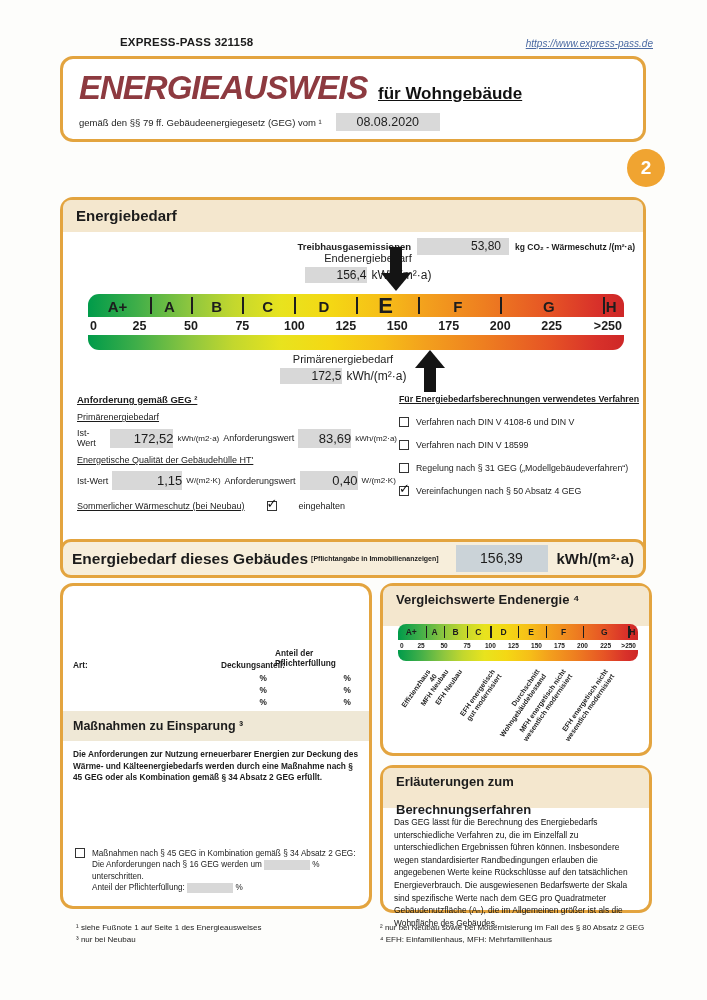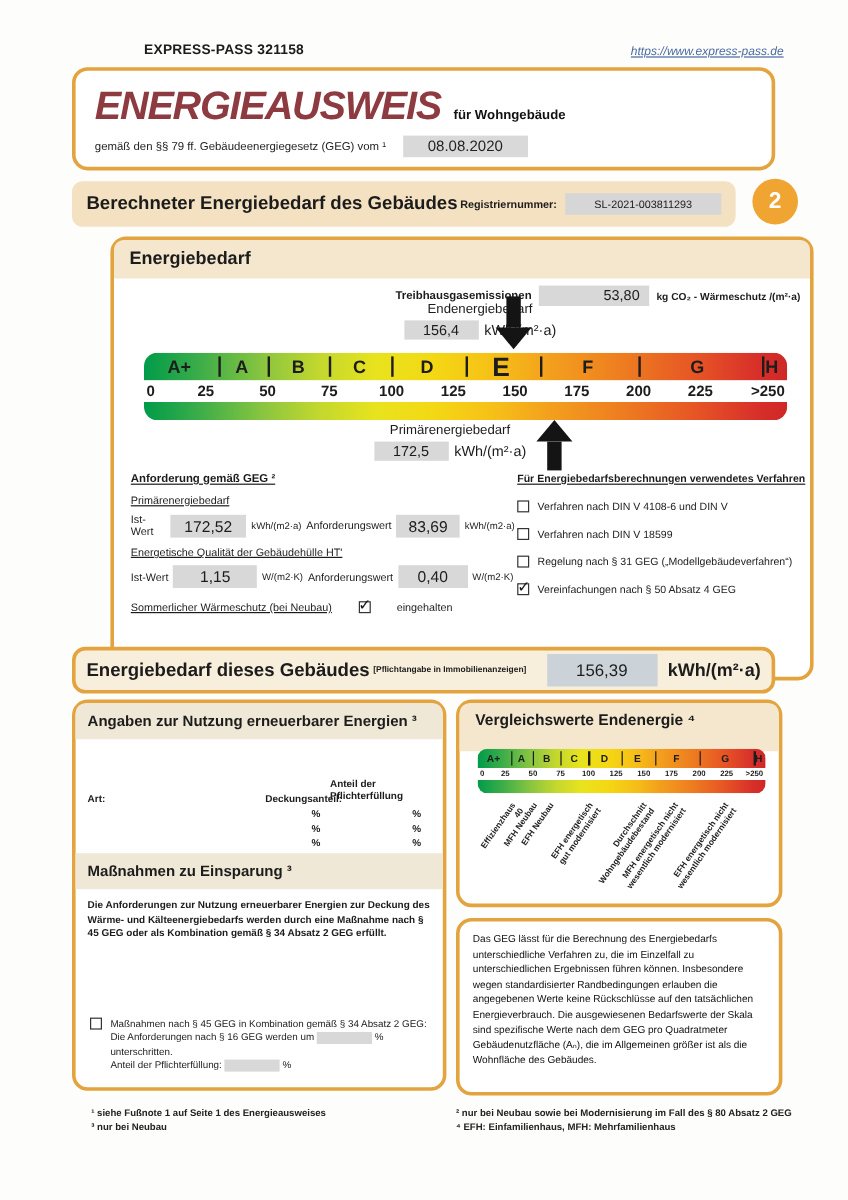--- a/index.html
+++ b/index.html
@@ -9,37 +9,37 @@
   
   .doc-ref { position:absolute; left:76px; top:36px; font-size:11.5px; font-weight:bold; letter-spacing:.2px;padding-left:44px; }
   .site-link { position:absolute; right:54px; top:38px; font-size:10px; font-style:italic; color:#4a69a2; text-decoration:underline; }
 
   
   .obox { position:absolute; border:3.5px solid #E3A43F; border-radius:13px; background:#fff; }
 
   
   .title-box { left:60px; top:56px; width:586px; height:86px; padding:10px 16px 0 16px; }
   .brand { font-size:33px; font-style:italic; font-weight:800; color:#8D3A40; letter-spacing:-1px; }
-  .brand-sub { font-size:11px; font-weight:bold; color:#111; margin-left:6px; }
+  .brand-sub { font-size:17px; font-weight:bold; color:#111; margin-left:6px;text-decoration:underline; }
   .law-line { margin-top:6px; font-size:9.5px; color:#222; display:flex; align-items:center; }
   .date-box { display:inline-block; width:104px; height:18px; background:#D9D9D9; font-size:12.5px; text-align:center; line-height:18px; margin-left:14px; font-style:normal; }
 
   
   .section-bar { position:absolute; left:60px; top:151px; width:553px; height:38px; background:#F3E1C2; border-radius:9px; display:flex; align-items:center; padding:0 12px; }
   .section-bar .t { font-size:15.5px; font-weight:bold; flex:1; }
   .reg-label { font-size:9px; font-weight:bold; margin-right:7px; }
   .reg-box { width:130px; height:18px; background:#D6D6D6; font-size:9px; text-align:center; line-height:18px; }
   .page-circle { position:absolute; left:627px; top:149px; width:38px; height:38px; border-radius:50%; background:#F0A431; color:#fff; font-size:19px; font-weight:bold; text-align:center; line-height:38px; }
 
   
-  .energie-box { left:60px; top:197px; width:586px; height:370px;margin-left:32px; }
+  .energie-box { left:60px; top:197px; width:586px; height:370px; }
   .box-head { height:32px; background:#F4E7CE; border-radius:8px 8px 0 0; font-weight:bold; font-size:15px; line-height:32px; padding-left:13px; }
   .ghg-row { position:absolute; top:38px; right:8px; display:flex; align-items:center; gap:6px; }
   .ghg-row .lbl { font-size:9.5px; font-weight:bold; }
-  .gbox { background:#D8D8D8; text-align:center; }
+  .gbox { background:#D8D8D8; text-align:right; }
   .ghg-val { width:92px; height:17px; font-size:12px; line-height:17px; text-align:right; padding-right:8px; }
   .unit-sm { font-size:8.5px; font-weight:bold; }
 
   .ende-group { position:absolute; left:185px; top:52px; width:240px; text-align:center; }
   .ende-group .lbl { font-size:11px; }
   .val-row { margin-top:3px; display:flex; justify-content:center; align-items:center; gap:5px; }
   .val-box { width:62px; height:16px; font-size:12px; line-height:16px; }
   .val-unit { font-size:12px; }
 
   .arrow-down { position:absolute; left:318px; top:47px; width:30px; height:45px; }
@@ -111,21 +111,21 @@
   .scale-sm .tick-strip { height:10px; }
   .scale-sm .tick-strip .tk { font-size:6.5px; }
   .scale-sm .band-plain { height:11px; }
   .cmp-labels { position:absolute; left:15px; top:80px; width:240px; height:90px; }
   .cmp-labels .rl { position:absolute; top:2px; transform:rotate(-55deg); transform-origin:100% 0; font-size:7px; font-weight:bold; white-space:pre-line; text-align:right; line-height:1.2; color:#222; }
 
   .expl-box { left:380px; top:765px; width:272px; height:148px; }
   .expl-body { padding:8px 11px; font-size:8.4px; line-height:1.5; color:#111; }
 
   
-  .fn { position:absolute; top:922px; font-size:8px; line-height:1.55; color:#222;font-weight:bold; }
+  .fn { position:absolute; top:922px; font-size:8px; line-height:1.55; color:#222; }
   .fn-left { left:76px; } .fn-right { left:380px; }
 </style>
 </head>
 <body>
 
 <div class="page">
 
   <div class="doc-ref">EXPRESS-PASS 321158</div>
   <a class="site-link" href="#">https://www.express-pass.de</a>
 
@@ -133,25 +133,20 @@
     <div>
       <span class="brand">ENERGIEAUSWEIS</span>
       <span class="brand-sub">für Wohngebäude</span>
     </div>
     <div class="law-line">
       <span>gemäß den §§ 79 ff. Gebäudeenergiegesetz (GEG) vom ¹</span>
       <span class="date-box">08.08.2020</span>
     </div>
   </div>
 
-  <div class="section-bar">
-    <span class="t">Berechneter Energiebedarf des Gebäudes</span>
-    <span class="reg-label">Registriernummer:</span>
-    <span class="reg-box">SL-2021-003811293</span>
-  </div>
   <div class="page-circle">2</div>
 
   <div class="obox energie-box">
     <div class="box-head">Energiebedarf</div>
 
     <div class="ghg-row">
       <span class="lbl">Treibhausgasemissionen</span>
       <span class="gbox ghg-val">53,80</span>
       <span class="unit-sm">kg CO₂ - Wärmeschutz /(m²·a)</span>
     </div>
@@ -265,21 +260,20 @@
   </div>
 
   <div class="obox demand-bar">
     <span class="t">Energiebedarf dieses Gebäudes</span>
     <span class="note">[Pflichtangabe in Immobilienanzeigen]</span>
     <span class="demand-val">156,39</span>
     <span class="demand-unit">kWh/(m²·a)</span>
   </div>
 
   <div class="obox left-box">
-    <div class="inner-bar ib1">Angaben zur Nutzung erneuerbarer Energien ³</div>
     <span class="renew-lbl" style="left:10px; top:74px;">Art:</span>
     <span class="renew-lbl" style="left:138px; top:74px;padding-left:20px;">Deckungsanteil:</span>
     <span class="renew-lbl" style="left:212px; top:62px; width:86px;">Anteil der Pflichterfüllung</span>
     <span class="pct" style="left:188px; top:87px;">%</span>
     <span class="pct" style="left:272px; top:87px;">%</span>
     <span class="pct" style="left:188px; top:99px;">%</span>
     <span class="pct" style="left:272px; top:99px;">%</span>
     <span class="pct" style="left:188px; top:111px;">%</span>
     <span class="pct" style="left:272px; top:111px;">%</span>
 
@@ -345,20 +339,21 @@
       <span class="rl" style="right:43%">Durchschnitt
 Wohngebäudebestand</span>
       <span class="rl" style="right:32%">MFH energetisch nicht
 wesentlich modernisiert</span>
       <span class="rl" style="right:14.5%">EFH energetisch nicht
 wesentlich modernisiert</span>
     </div>
   </div>
 
   <div class="obox expl-box">
+    <div class="box-head">Erläuterungen zum Berechnungserfahren</div>
     <div class="expl-body">Das GEG lässt für die Berechnung des Energiebedarfs unterschiedliche Verfahren zu, die im Einzelfall zu unterschiedlichen Ergebnissen führen können. Insbesondere wegen standardisierter Randbedingungen erlauben die angegebenen Werte keine Rückschlüsse auf den tatsächlichen Energieverbrauch. Die ausgewiesenen Bedarfswerte der Skala sind spezifische Werte nach dem GEG pro Quadratmeter Gebäudenutzfläche (Aₙ), die im Allgemeinen größer ist als die Wohnfläche des Gebäudes.</div>
   </div>
 
   <div class="fn fn-left">
     <div>¹ siehe Fußnote 1 auf Seite 1 des Energieausweises</div>
     <div>³ nur bei Neubau</div>
   </div>
   <div class="fn fn-right">
     <div>² nur bei Neubau sowie bei Modernisierung im Fall des § 80 Absatz 2 GEG</div>
     <div>⁴ EFH: Einfamilienhaus, MFH: Mehrfamilienhaus</div>

